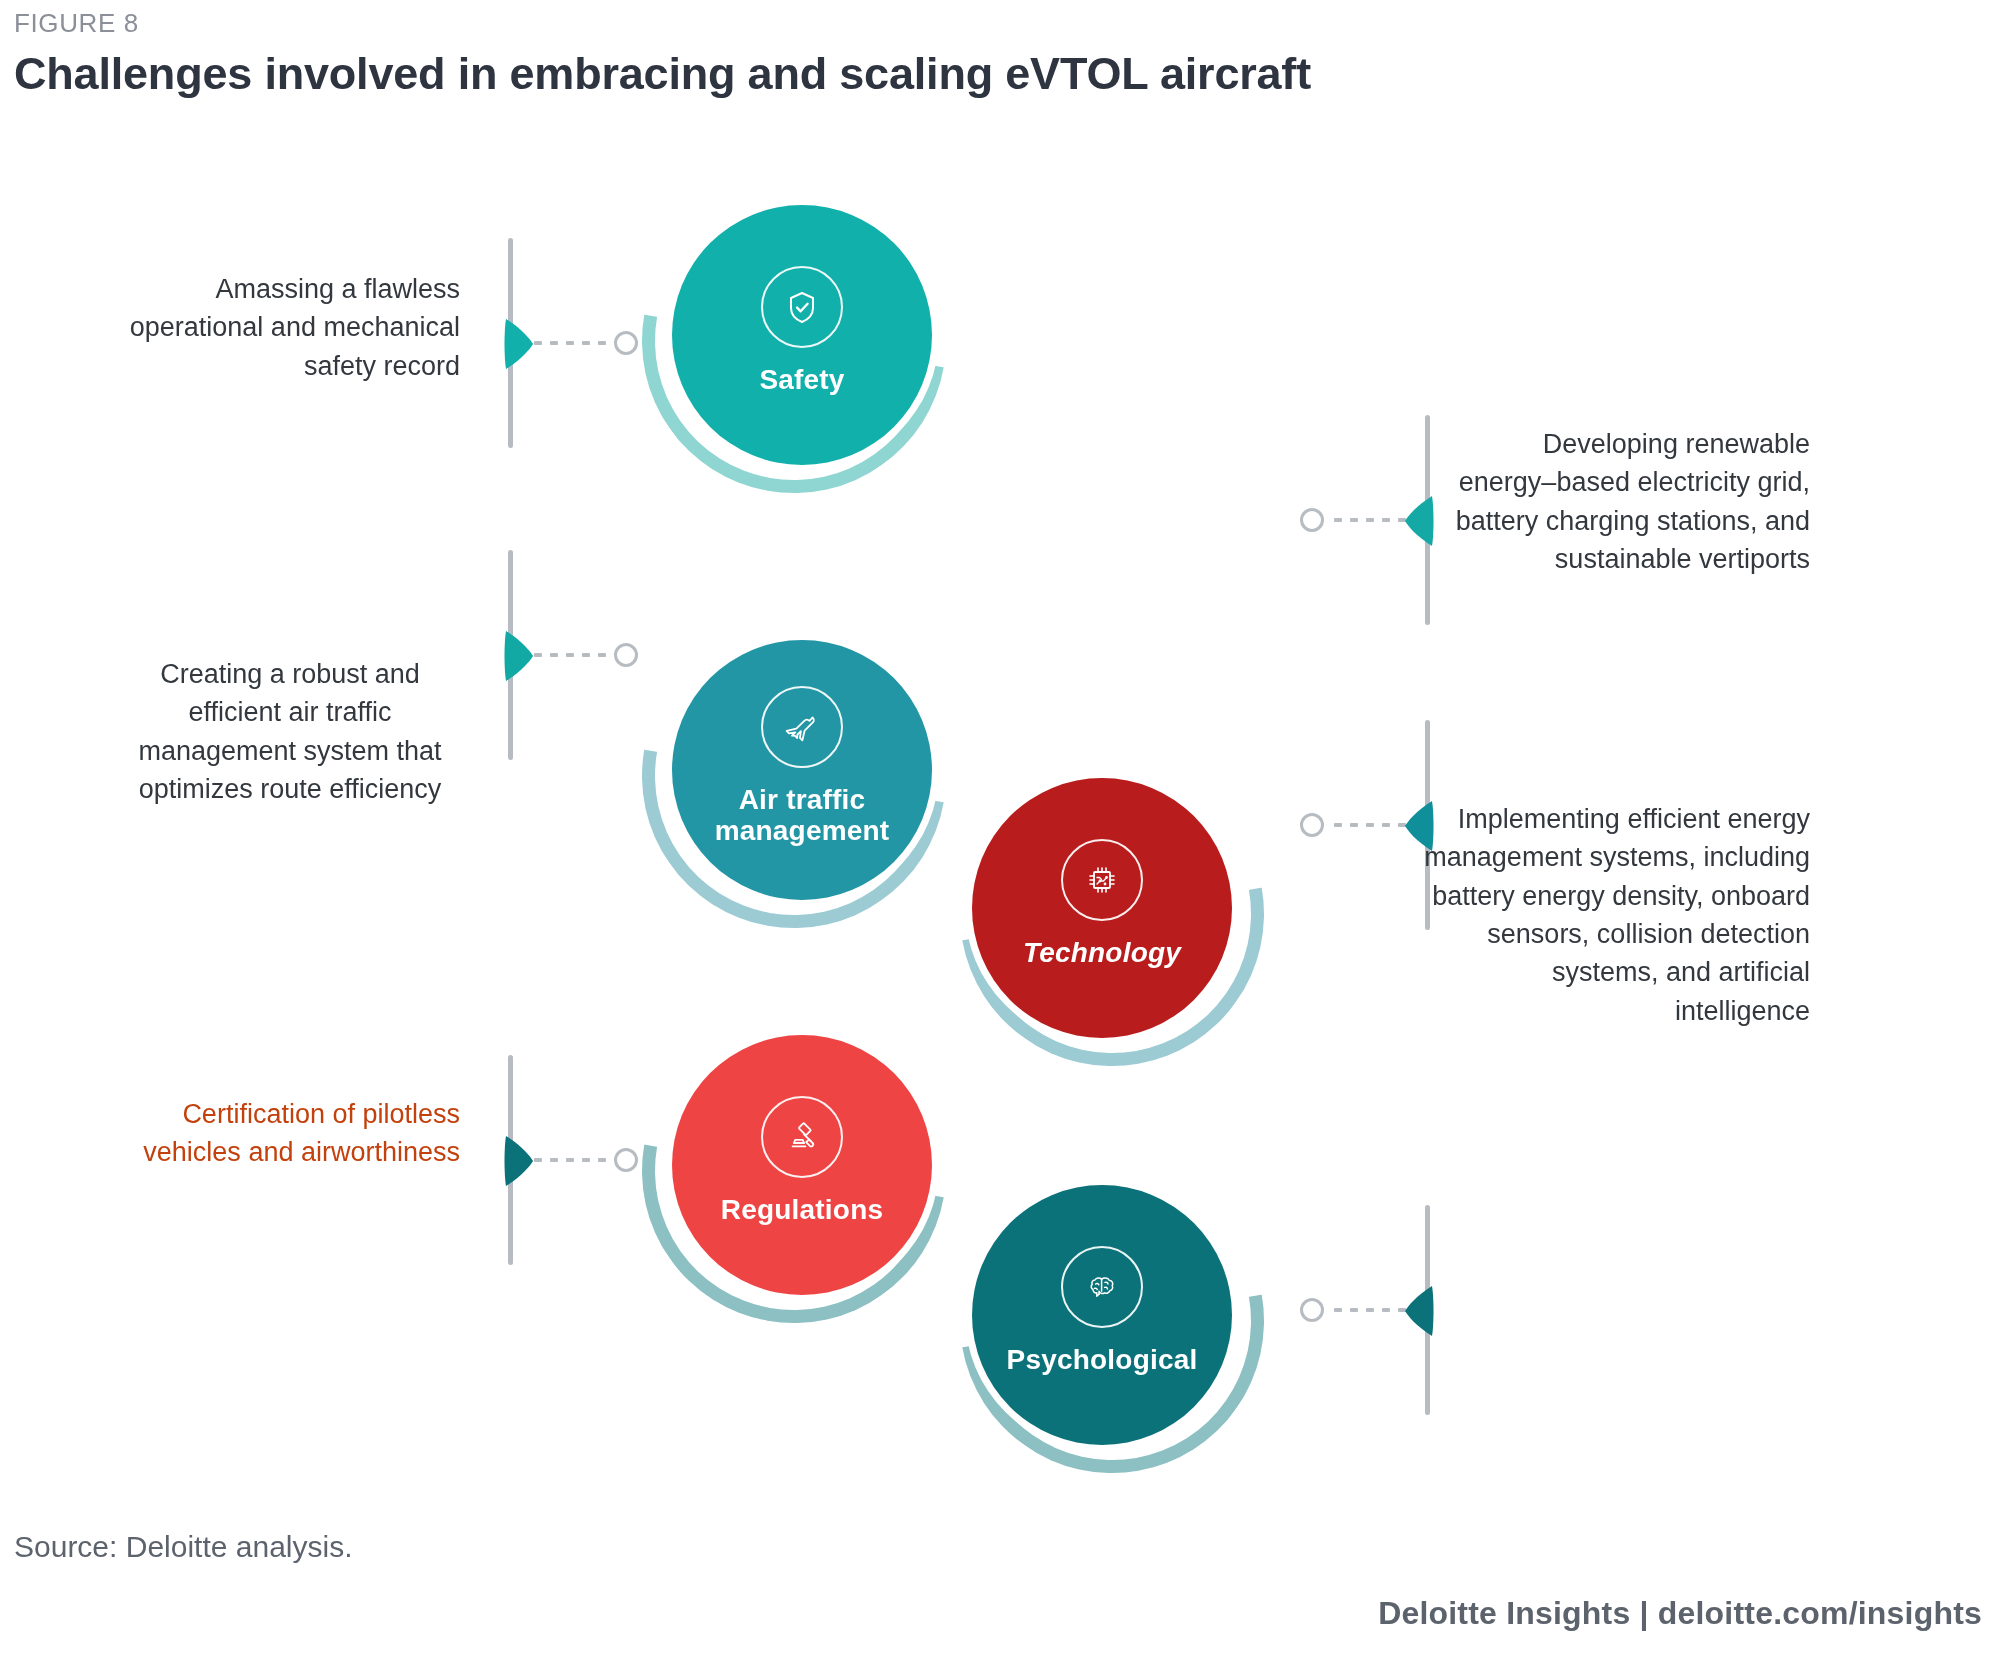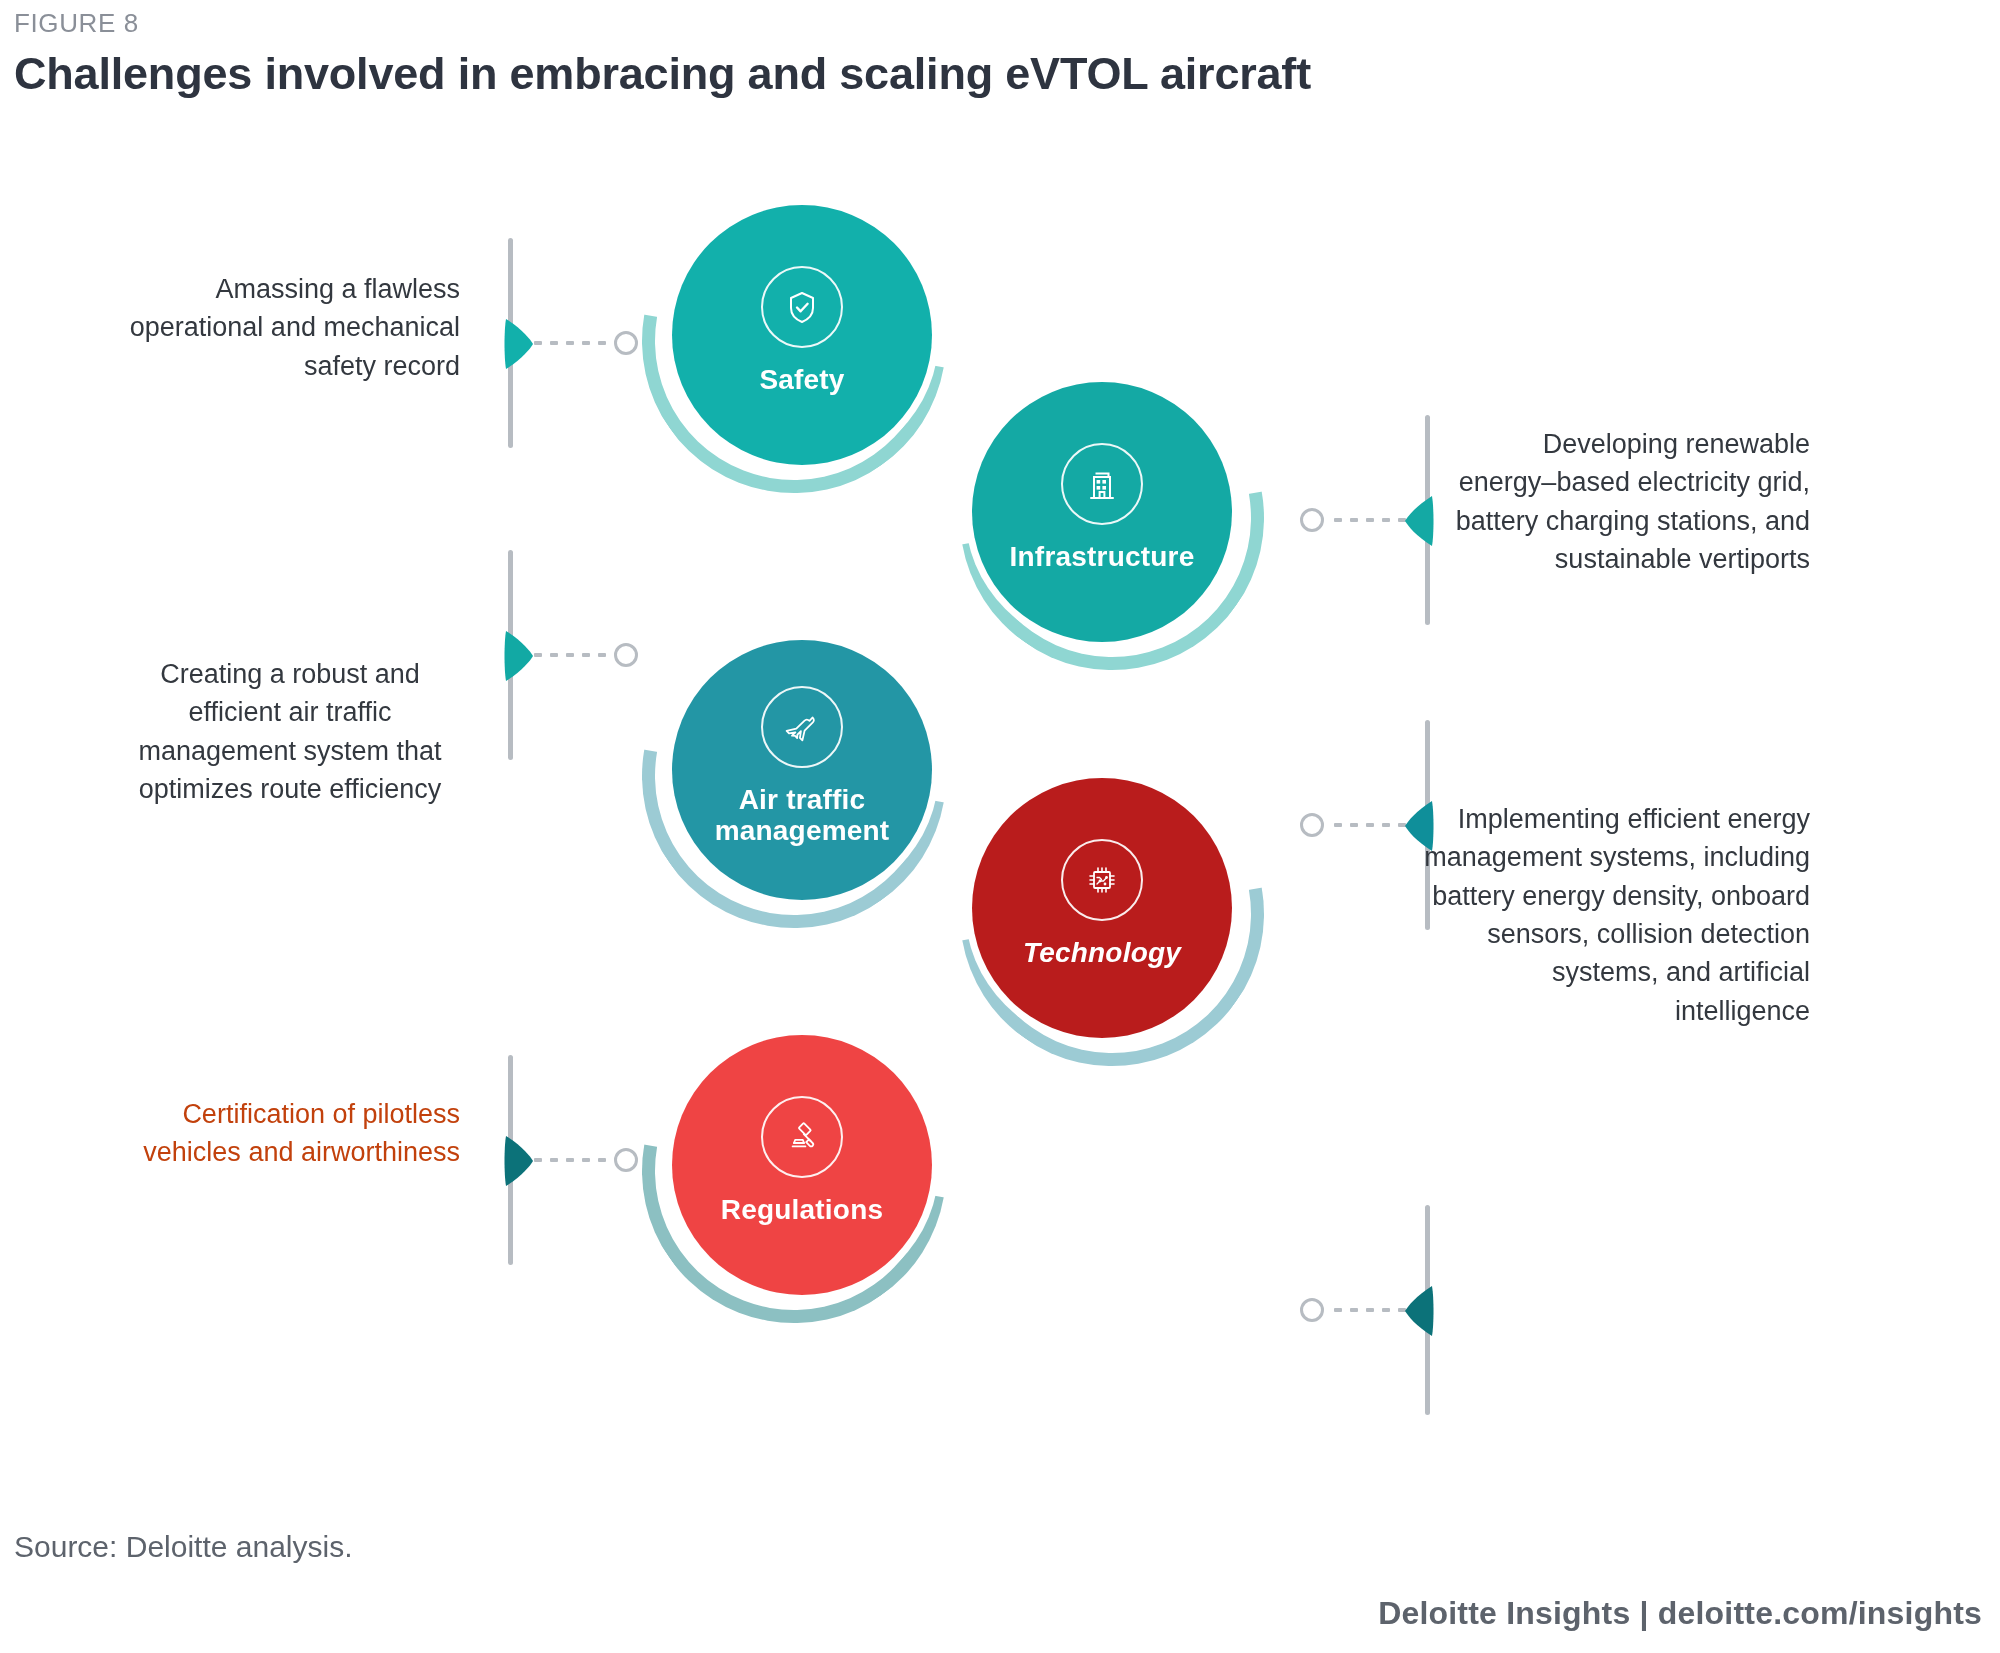--- a/index.html
+++ b/index.html
@@ -207,38 +207,20 @@
     <div class="ocirc" style="border-color: rgb(183, 188, 194);"></div>
     <svg class="petal-shape" style="left:-16px;" viewBox="0 0 42 62">
       <path d="M14 6 C30 16 38 26 41 31 C38 36 30 46 14 56 C12 44 12 18 14 6 Z" fill="#12b0ab"></path>
     </svg>
   </div>
 
   <div class="caption left" id="cap-safety" style="left: 120px; top: 270px; width: 340px; color: rgb(51, 56, 63);">Amassing a flawless
 operational and mechanical
 safety record</div>
 
-  <div class="node arc-right" id="node-infrastructure" style="left:972px; top:382px;">
-    <div class="arc" style="border-width: 13px; border-style: solid; border-color: transparent rgb(143, 214, 210) rgb(143, 214, 210) transparent; border-image: initial; transform: rotate(35deg);"></div>
-    <div class="disc" style="background: rgb(20, 169, 164);">
-      <div class="icon-ring">
-        <svg width="40" height="40" viewBox="0 0 40 40" fill="none">
-          <path d="M12 13 H28 V34 H12 Z" stroke="#ffffff" stroke-width="2" fill="none"></path>
-          <path d="M13.5 9.5 H26.5 V13" stroke="#ffffff" stroke-width="2" fill="none"></path>
-          <rect x="14.6" y="16" width="3.6" height="3.6" fill="#ffffff"></rect>
-          <rect x="20.4" y="16" width="3.6" height="3.6" fill="#ffffff"></rect>
-          <rect x="14.6" y="22" width="3.6" height="3.6" fill="#ffffff"></rect>
-          <rect x="20.4" y="22" width="3.6" height="3.6" fill="#ffffff"></rect>
-          <path d="M17.6 34 V28 H22.4 V34" stroke="#ffffff" stroke-width="2" fill="none"></path>
-          <path d="M9 34 H31" stroke="#ffffff" stroke-width="2" stroke-linecap="round"></path>
-        </svg>
-      </div>
-      <div class="node-label">Infrastructure</div>
-    </div>
-  </div>
 
   <div class="connector right" id="conn-infrastructure" style="left:1300px; top:415px; width:130px;">
     <div class="vbar" style="background: rgb(183, 188, 194);"></div>
     <div class="dots" style="background-image: radial-gradient(circle, rgb(183, 188, 194) 45%, rgba(0, 0, 0, 0) 50%);"></div>
     <div class="ocirc" style="border-color: rgb(183, 188, 194);"></div>
     <svg class="petal-shape" style="right:-16px;" viewBox="0 0 42 62">
       <path d="M28 6 C12 16 4 26 1 31 C4 36 12 46 28 56 C30 44 30 18 28 6 Z" fill="#14a9a4"></path>
     </svg>
   </div>
 
@@ -342,20 +324,43 @@
     <div class="dots" style="background-image: radial-gradient(circle, rgb(183, 188, 194) 45%, rgba(0, 0, 0, 0) 50%);"></div>
     <div class="ocirc" style="border-color: rgb(183, 188, 194);"></div>
     <svg class="petal-shape" style="left:-16px;" viewBox="0 0 42 62">
       <path d="M14 6 C30 16 38 26 41 31 C38 36 30 46 14 56 C12 44 12 18 14 6 Z" fill="#0c7279"></path>
     </svg>
   </div>
 
   <div class="caption left" id="cap-regulations" style="left: 120px; top: 1095px; width: 340px; color: #c2410c;">Certification of pilotless
 vehicles and airworthiness</div>
 
+  <div class="node arc-right" id="node-psychological" style="left:972px; top:1185px;">
+    <div class="arc" style="border-width: 13px; border-style: solid; border-color: transparent rgb(140, 192, 194) rgb(140, 192, 194) transparent; border-image: initial; transform: rotate(35deg);"></div>
+    <div class="disc" style="background: rgb(12, 114, 121);">
+      <div class="icon-ring">
+        <svg width="40" height="40" viewBox="0 0 40 40" fill="none">
+          <g stroke="#ffffff" stroke-width="1.5" fill="none" stroke-linejoin="round" stroke-linecap="round">
+            <path d="M19.6 12.2 C17.6 10.4 14.2 10.8 13.0 13.0 C10.6 13.2 9.2 15.4 10.2 17.4
+                     C8.6 18.8 9.0 21.6 11.0 22.4 C10.8 24.6 12.8 26.4 14.8 25.8
+                     L14.8 29.2 L17.0 27.2"></path>
+            <path d="M19.6 12.2 C21.6 10.2 26.0 10.6 27.2 13.2 C30.2 13.6 31.6 16.4 30.2 18.6
+                     C31.4 20.6 30.2 23.4 27.8 23.8 C27.0 26.0 24.4 27.0 22.4 25.8
+                     C20.6 27.2 17.8 26.4 17.0 24.2 L17.0 27.2"></path>
+            <path d="M19.6 12.2 V24.2"></path>
+            <path d="M13.6 17.0 C14.8 16.0 16.4 16.4 16.8 17.8"></path>
+            <path d="M23.0 15.4 C24.4 14.8 25.8 15.6 26.0 17.0"></path>
+            <path d="M22.6 20.4 C24.0 19.8 25.4 20.6 25.4 22.0"></path>
+            <path d="M12.4 21.4 C13.6 20.8 15.0 21.4 15.2 22.6"></path>
+          </g>
+        </svg>
+      </div>
+      <div class="node-label">Psychological</div>
+    </div>
+  </div>
 
   <div class="connector right" id="conn-psychological" style="left:1300px; top:1205px; width:130px;">
     <div class="vbar" style="background: rgb(183, 188, 194);"></div>
     <div class="dots" style="background-image: radial-gradient(circle, rgb(183, 188, 194) 45%, rgba(0, 0, 0, 0) 50%);"></div>
     <div class="ocirc" style="border-color: rgb(183, 188, 194);"></div>
     <svg class="petal-shape" style="right:-16px;" viewBox="0 0 42 62">
       <path d="M28 6 C12 16 4 26 1 31 C4 36 12 46 28 56 C30 44 30 18 28 6 Z" fill="#0c7279"></path>
     </svg>
   </div>
 

